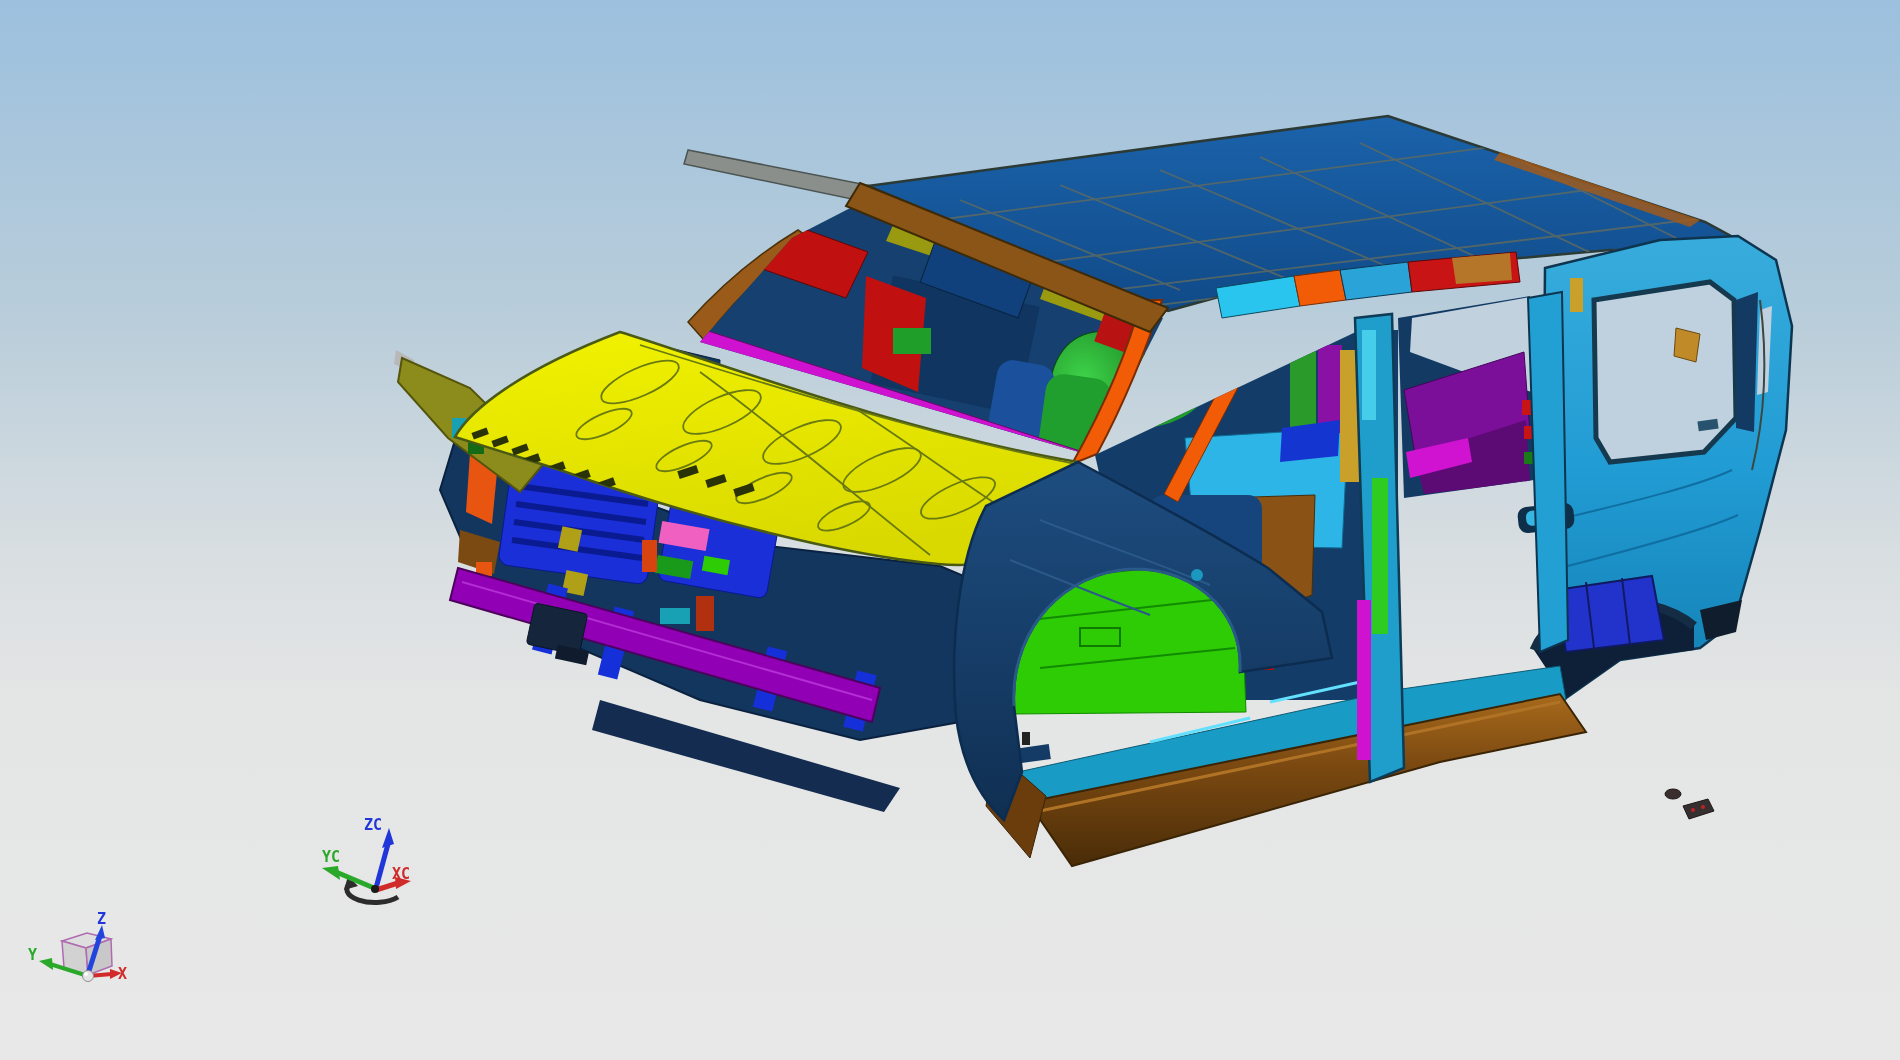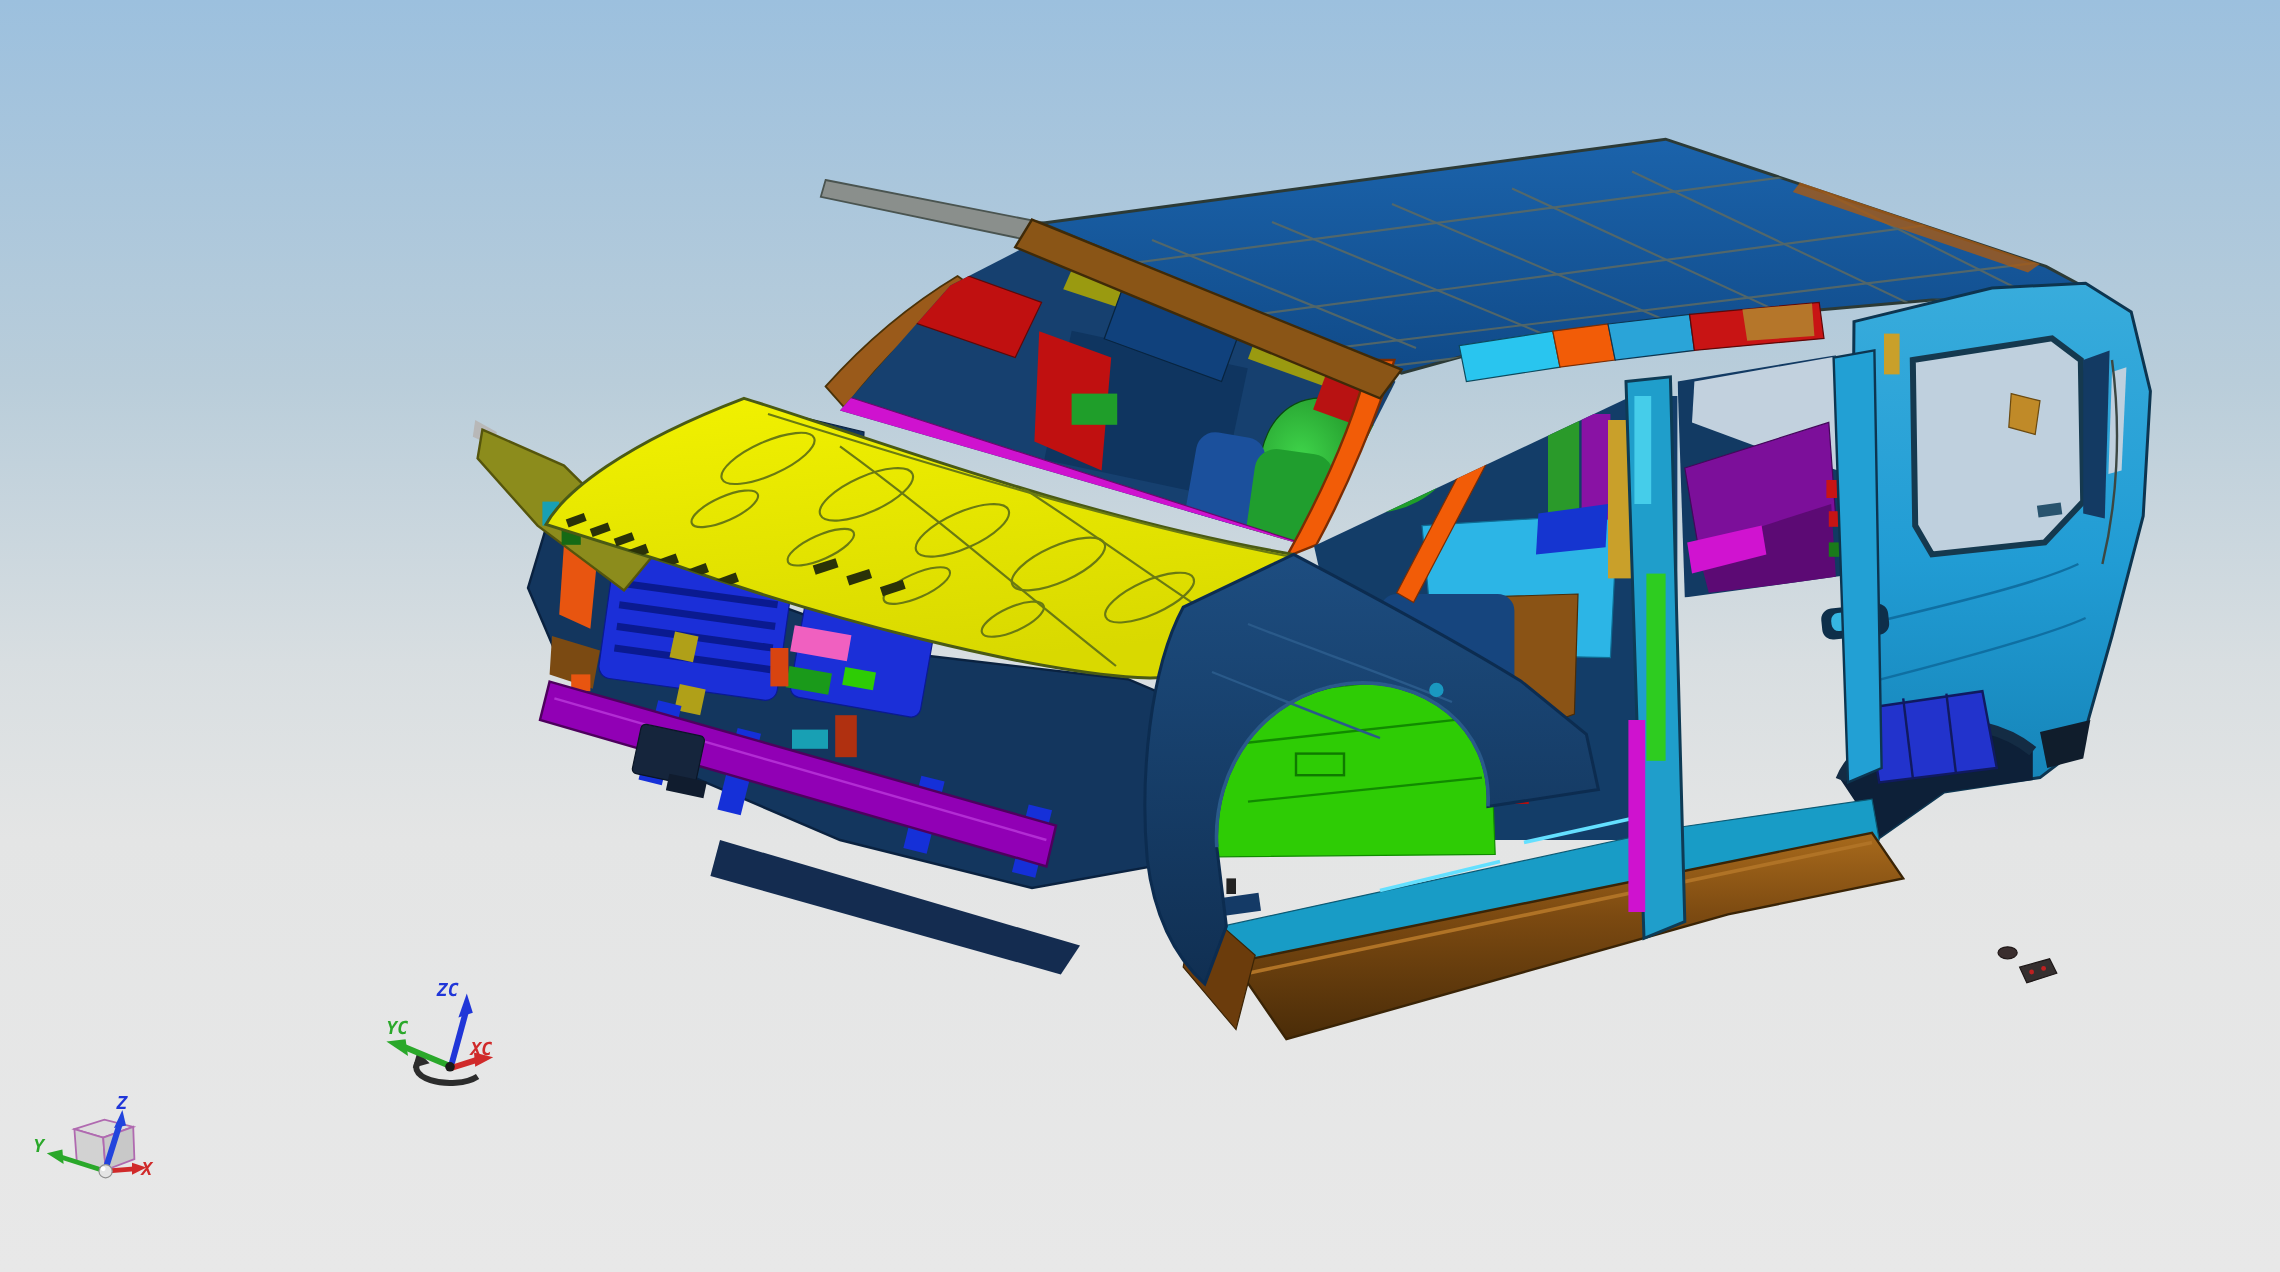--- a/index.html
+++ b/index.html
@@ -1,18 +1,18 @@
 <!DOCTYPE html>
 <html><head>
 <meta charset="utf-8">
 <style>
   html,body{margin:0;padding:0;width:1900px;height:1060px;overflow:hidden;
     font-family:"Liberation Sans","DejaVu Sans",sans-serif;}
   .viewport{position:relative;width:1900px;height:1060px;
-    background:linear-gradient(180deg,#9cc0de 0%,#b9cdda 30%,#d8dee1 52%,#e4e5e5 66%,#e8e8e8 100%);font-style:italic;}
+    background:linear-gradient(180deg,#9cc0de 0%,#b9cdda 30%,#d8dee1 52%,#e4e5e5 66%,#e8e8e8 100%);}
   svg{position:absolute;left:0;top:0;}
   .axis-label{font-family:"DejaVu Sans Mono","Liberation Mono",monospace;font-size:15px;font-weight:bold;}
   .lbl-z{fill:#2036d8;}
   .lbl-y{fill:#2aa82a;}
   .lbl-x{fill:#d02a2a;}
   .edge{stroke:#3c4742;fill:none;}
 </style>
 </head>
 <body>
 

